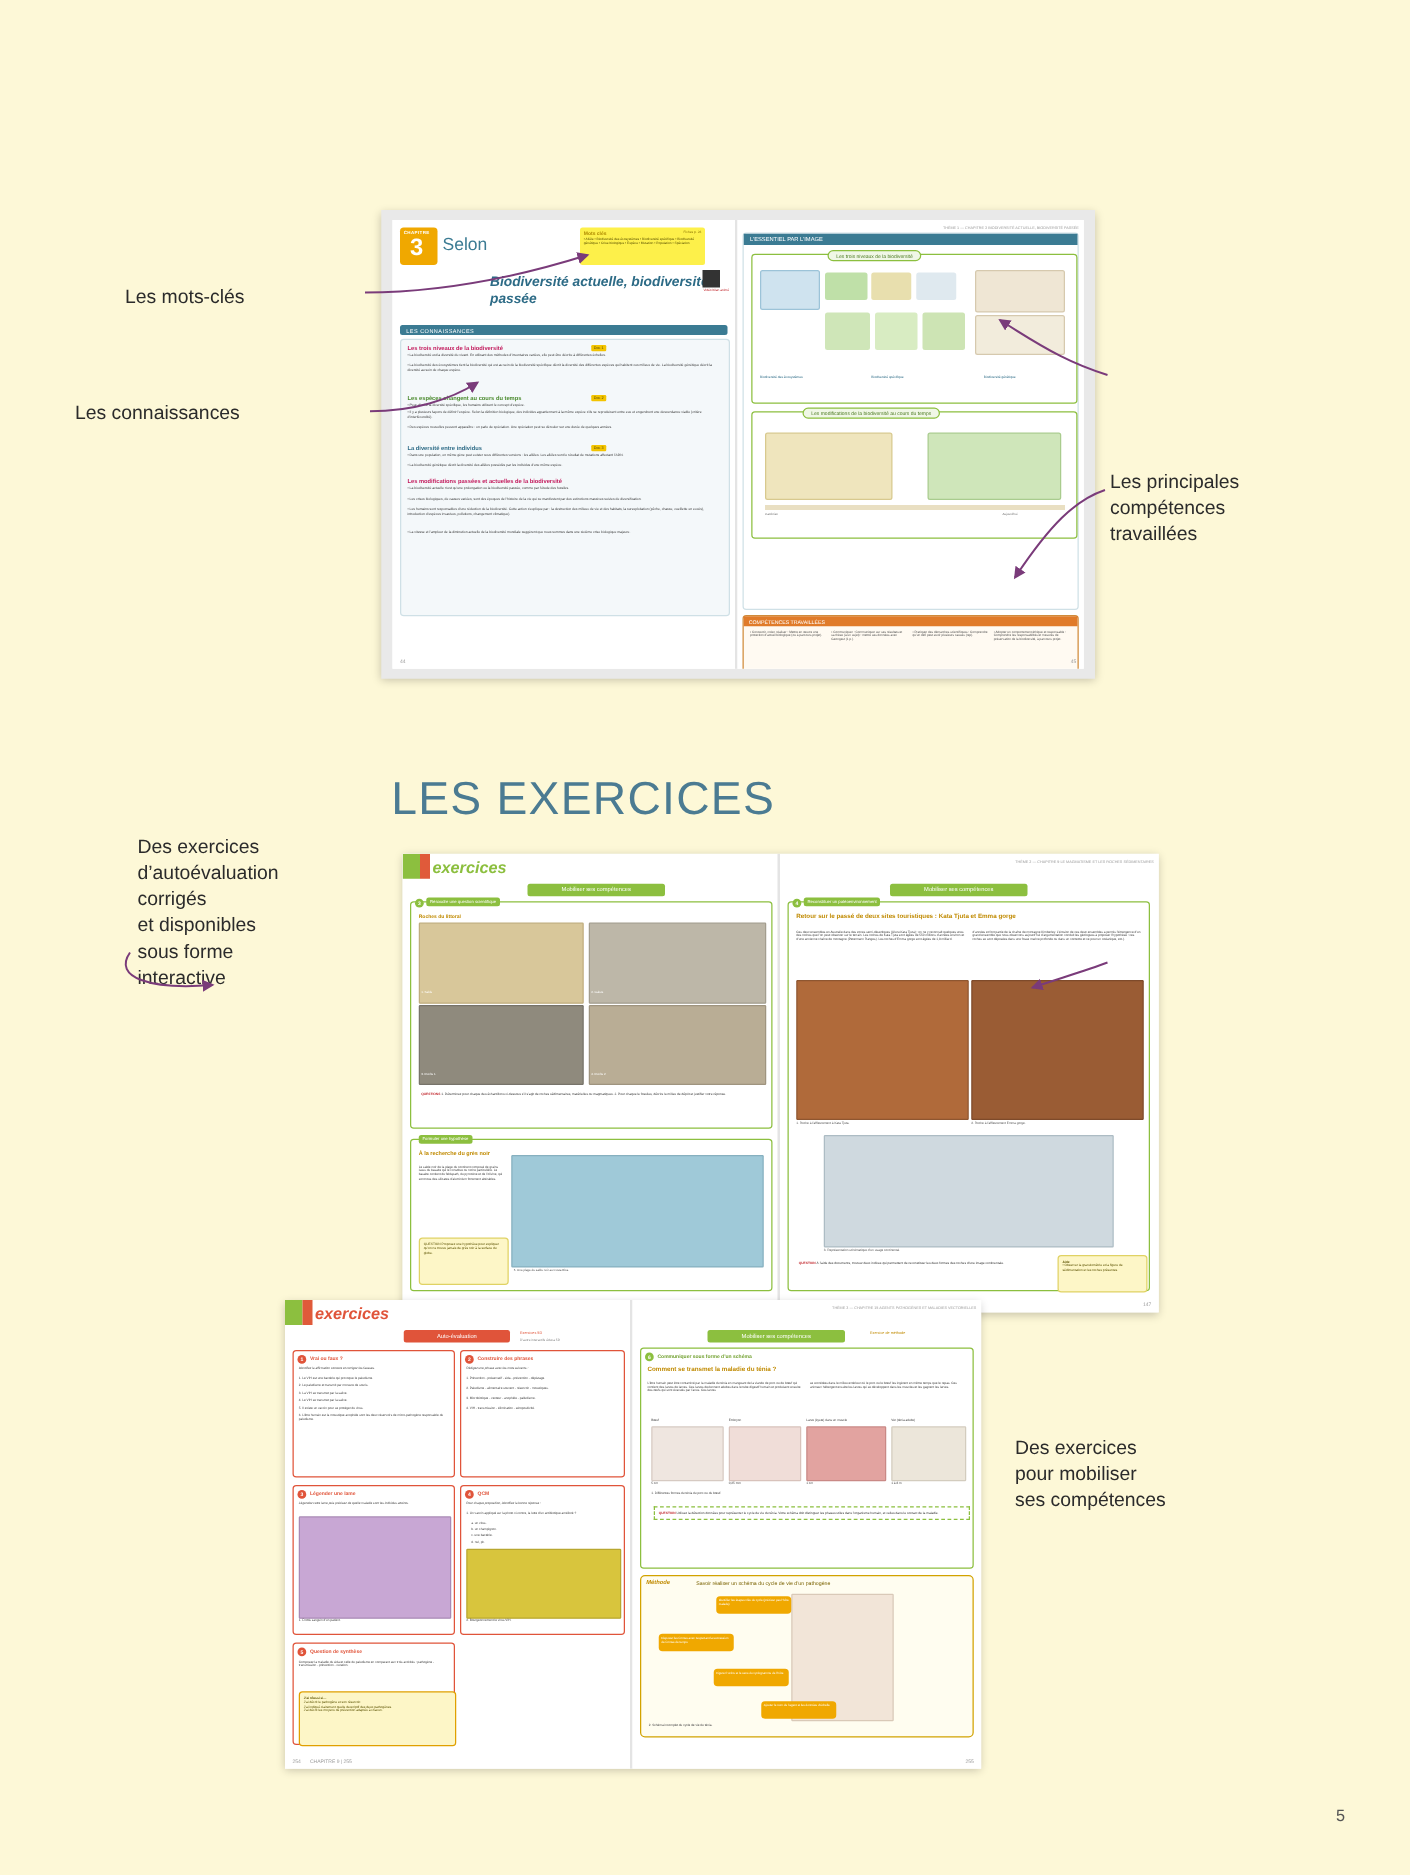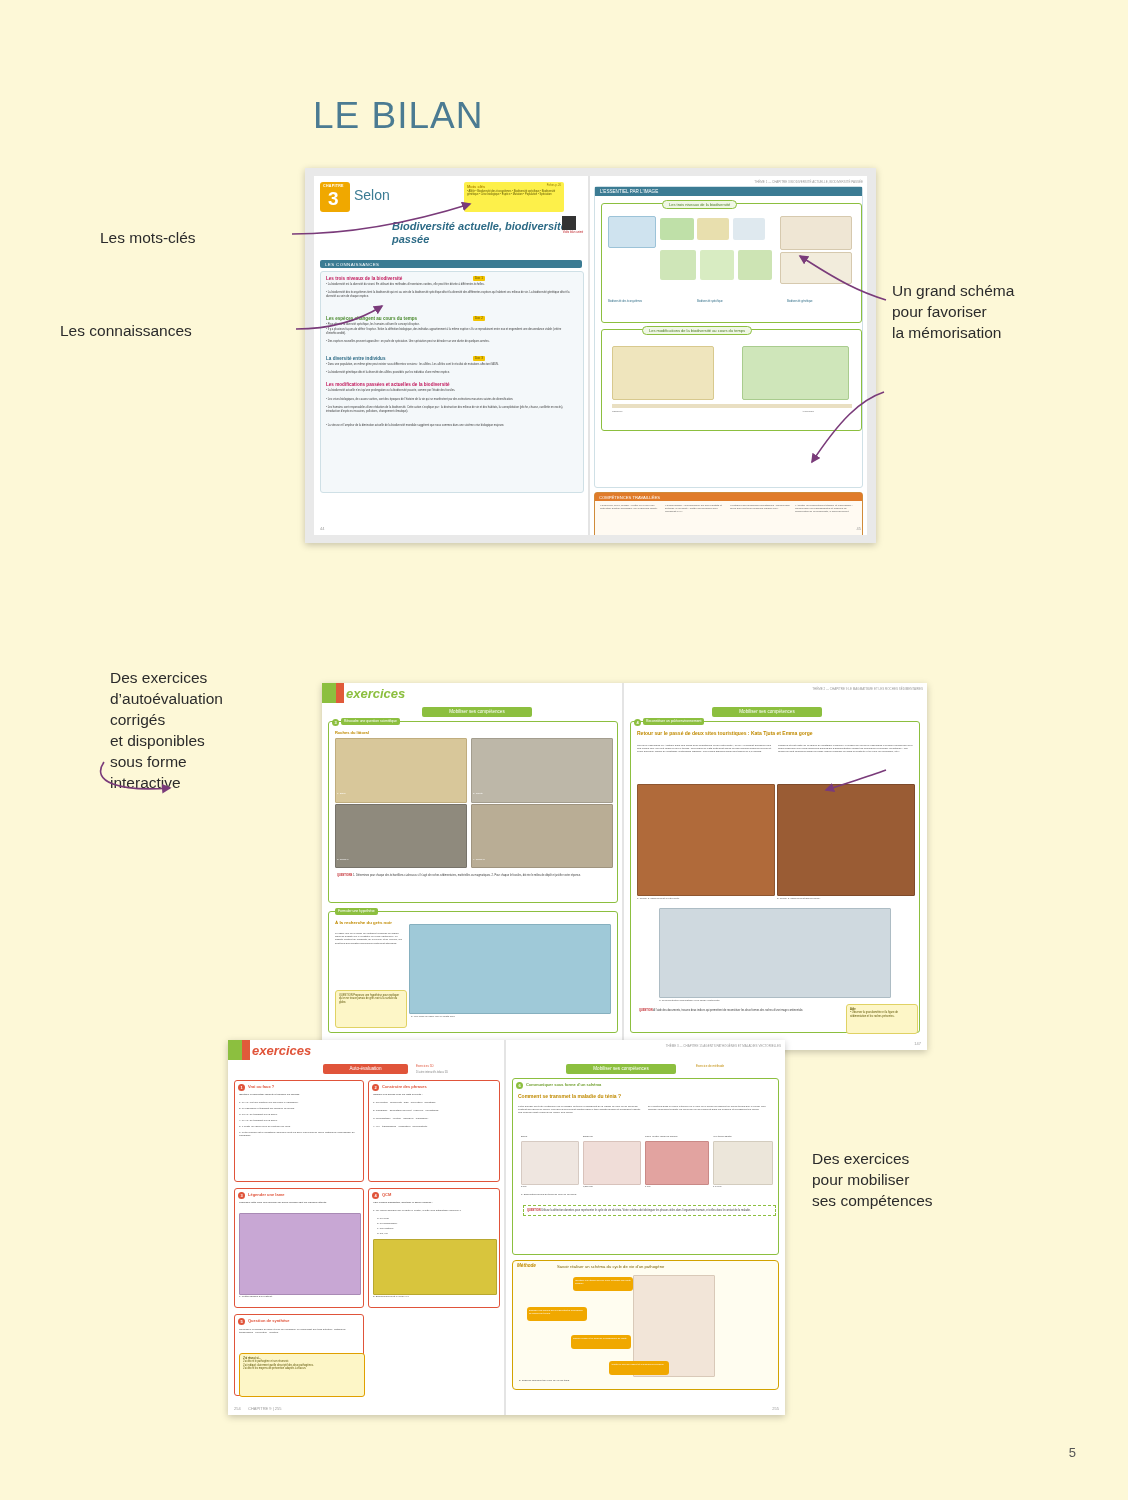--- a/index.html
+++ b/index.html
@@ -164,21 +164,21 @@
 
   .page-number{
     position:absolute;right:52px;bottom:40px;font-size:13px;color:#555;
   }
 </style>
 </head>
 <body>
 
 <div class="page">
 
-  <div class="section-title" id="title-bilan">LE BILAN</div>
+  <div class="section-title" id="title-exercices">LES EXERCICES</div>
 
   <div class="spread" id="spread-bilan">
     <div class="inner">
 
       <div class="pg" style="left:0;width:274px;">
         <div class="chap-badge">
           <div class="c1">CHAPITRE</div>
           <div class="c2">3</div>
         </div>
         <div class="bilan-word">Selon</div>
@@ -468,23 +468,23 @@
         <div style="position:absolute;left:96px;top:100px;width:56px;min-height:10px;background:#f0a800;border-radius:3px;font-size:2.4px;color:#fff;padding:2px;">Ajouter le nom de l’agent et les données d’échelle</div>
         <div class="small-txt" style="left:6px;top:118px;">2. Schéma incomplet du cycle de vie du ténia.</div>
       </div>
 
       <div class="pgnum" style="right:6px;">255</div>
     </div>
   </div>
 
   <div class="anno left" id="anno-mots" style="left:100px;top:227px;width:190px;">Les mots-clés</div>
   <div class="anno left" id="anno-conn" style="left:60px;top:320px;width:230px;">Les connaissances</div>
-  <div class="anno right" id="anno-schema" style="left:892px;top:280px;width:200px;white-space:pre-line;">Un grand schéma
-pour favoriser
-la mémorisation</div>
+  <div class="anno right" id="anno-comp" style="left:888px;top:375px;width:200px;white-space:pre-line;">Les principales
+compétences
+travaillées</div>
   <div class="anno left" id="anno-auto" style="left:110px;top:667px;width:192px;white-space:pre-line;">Des exercices
 d’autoévaluation
 corrigés
 et disponibles
 sous forme
 interactive</div>
   <div class="anno right" id="anno-mob" style="left:812px;top:1148px;width:210px;white-space:pre-line;">Des exercices
 pour mobiliser
 ses compétences</div>
 

